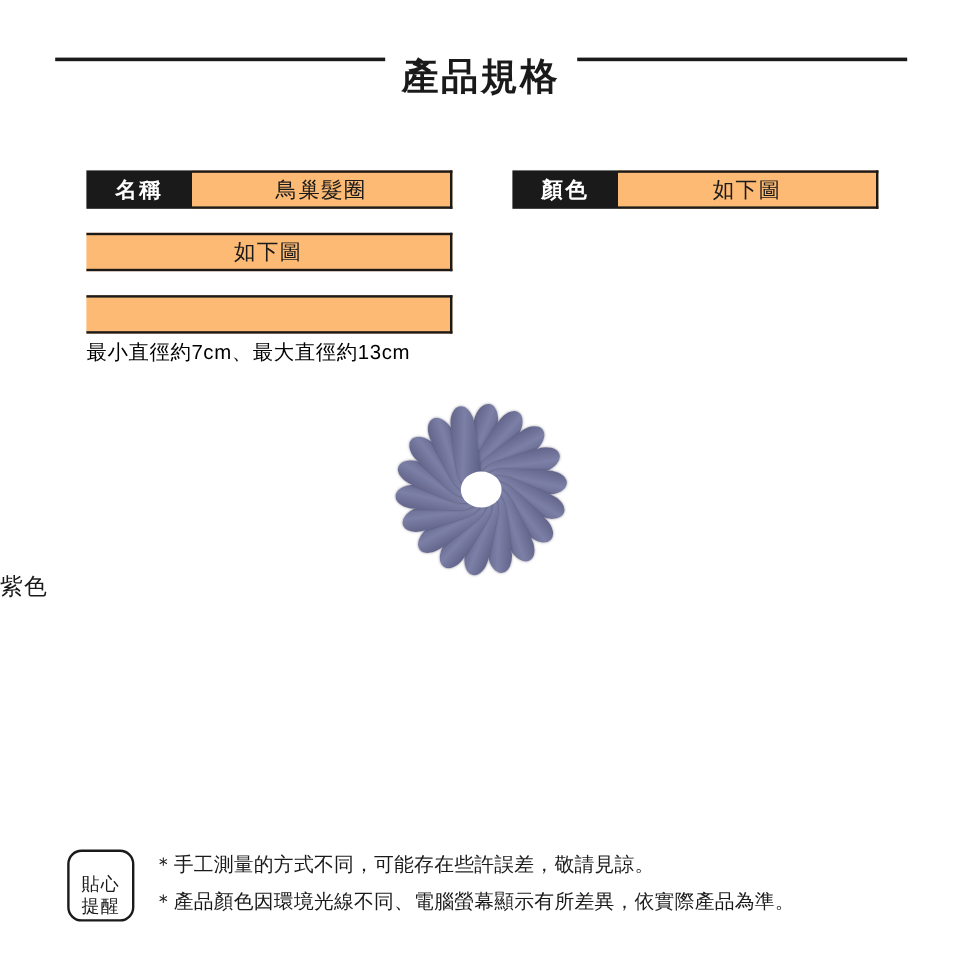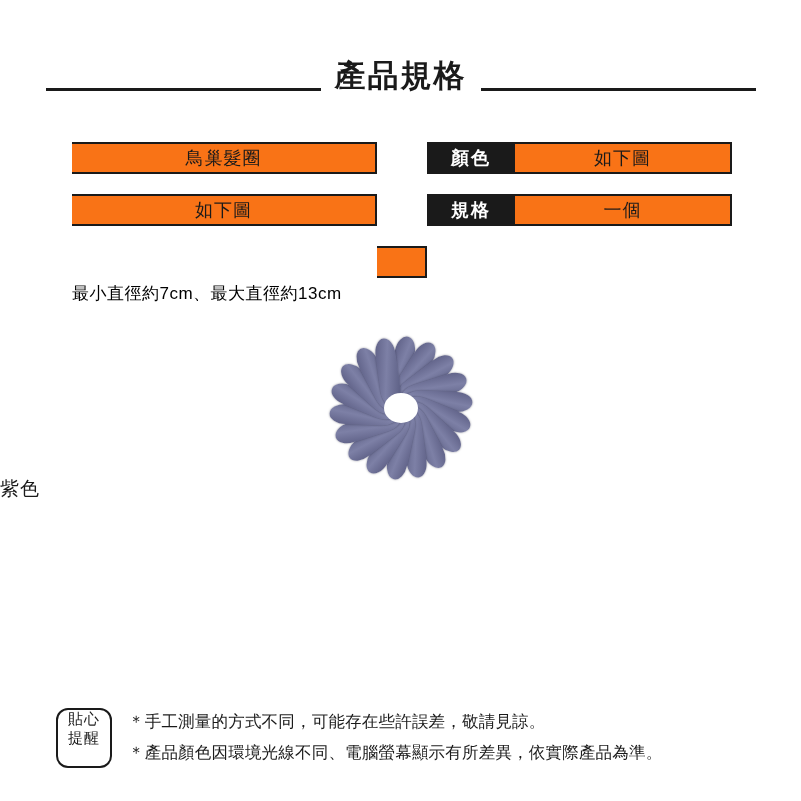--- a/index.html
+++ b/index.html
@@ -12,25 +12,25 @@
     background: #ffffff;
     font-family: "Liberation Sans", sans-serif;
     color: #1a1a1a;
     overflow: hidden;
     position: relative;
   }
 
   
   .title-row {
     position: absolute;
-    top: 60px;
+    top: 48px;
     left: 0;
     width: 801px;
     display: flex;
-    align-items: flex-end;
+    align-items: flex-start;
     justify-content: center;
   }
   .title-rule {
     height: 3px;
     background: #1a1a1a;
     flex: 0 0 auto;
     width: 275px;
   }
   .title-text {
     font-size: 31px;
@@ -70,21 +70,21 @@
   }
   .spec-val {
     flex: 1 1 auto;
     border: 2px solid #1a1a1a;
     border-left: none;
     display: flex;
     align-items: center;
     justify-content: center;
     font-size: 18px;
     letter-spacing: 1px;
-    background: #f97316;
+    background: #fdba74;
     box-sizing: border-box;
   }
   .spec-spacer { }
 
   
   .dim-note {
     position: absolute;
     top: 282px;
     left: 72px;
     font-size: 17px;
@@ -151,21 +151,21 @@
     align-items: flex-start;
   }
   .badge {
     width: 52px;
     height: 56px;
     border: 2px solid #1a1a1a;
     border-radius: 12px;
     display: flex;
     flex-direction: column;
     align-items: center;
-    justify-content: flex-start;
+    justify-content: flex-end;
     font-size: 15px;
     line-height: 1.25;
     letter-spacing: 1px;
     flex: 0 0 auto;
     margin-top: 2px;
   }
   .notice-lines {
     margin-left: 16px;
     font-size: 16.5px;
     line-height: 1.85;
@@ -178,36 +178,33 @@
 
 <div class="title-row">
   <div class="title-rule"></div>
   <div class="title-text">產品規格</div>
   <div class="title-rule"></div>
 </div>
 
 <div class="spec-grid">
 
   <div class="spec-row">
+    <div class="spec-key">名稱</div>
     <div class="spec-val">鳥巢髮圈</div>
   </div>
   <div class="spec-spacer"></div>
   <div class="spec-row">
     <div class="spec-key">顏色</div>
     <div class="spec-val">如下圖</div>
   </div>
 
   <div class="spec-row">
     <div class="spec-val">如下圖</div>
   </div>
   <div class="spec-spacer"></div>
-  <div class="spec-row">
-    <div class="spec-key">規格</div>
-    <div class="spec-val">一個</div>
-  </div>
 
   <div class="spec-spacer"></div>
   <div class="spec-row">
     <div class="spec-val"></div>
   </div>
 
 </div>
 
 <div class="dim-note">最小直徑約7cm、最大直徑約13cm</div>
 

